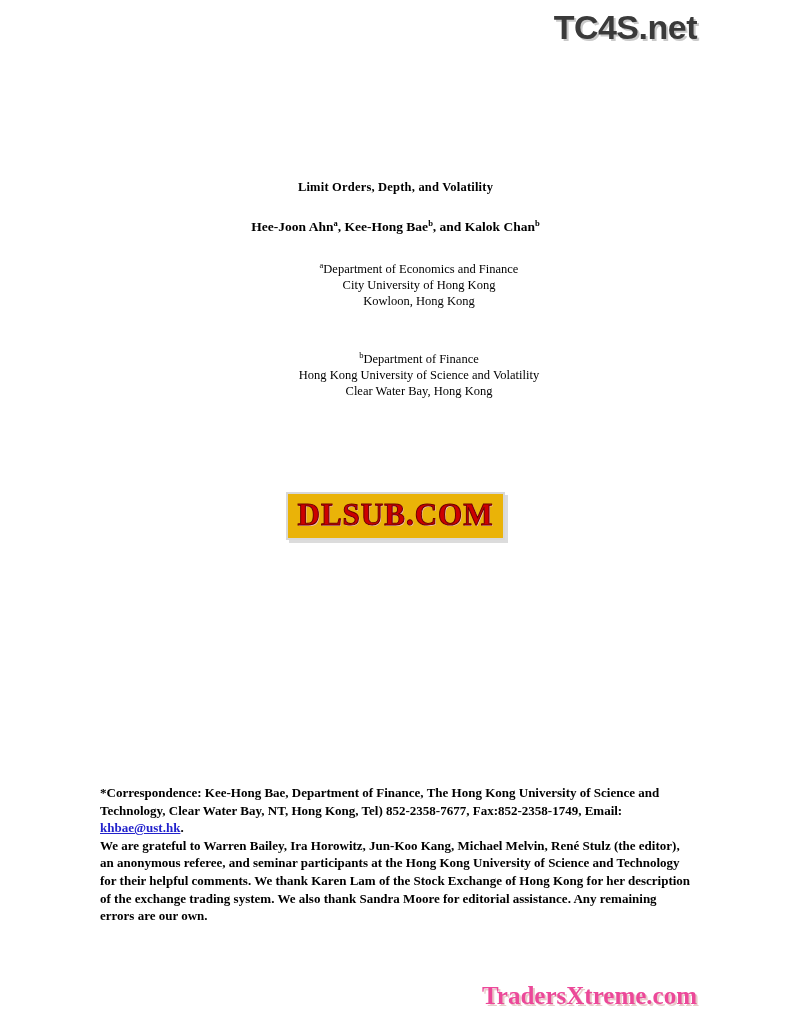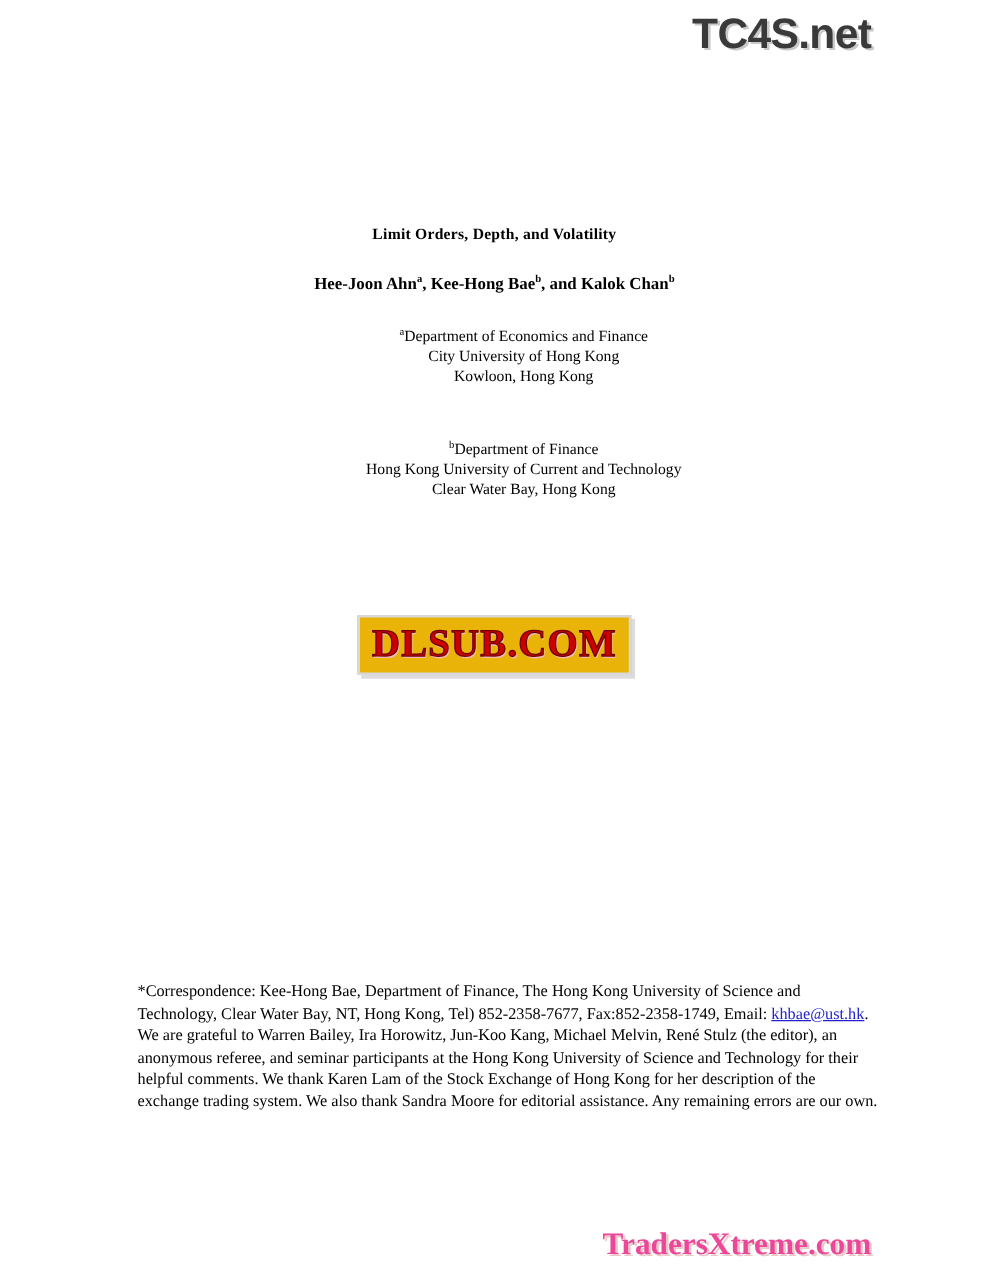--- a/index.html
+++ b/index.html
@@ -97,25 +97,26 @@
     color: #cc0000;
     -webkit-text-stroke: 1px #6b0000;
     text-shadow: 1px 1px 0 #f2b9b9;
     box-shadow: 3px 3px 0 #dcdcdc;
   }
 
   
   .footnote {
     position: absolute;
     top: 784px;
-    left: 110px;
+    left: 100px;
     width: 592px;
     font-size: 13px;
     line-height: 17.6px;
     text-align: left;
+    font-weight: bold;
   }
   .footnote a {
     color: #2222cc;
     text-decoration: underline;
   }
 
   
   .traders {
     position: absolute;
     bottom: 14px;
@@ -142,21 +143,21 @@
     <div class="affil-block">
       <div><span class="sup">a</span><span>Department of Economics and Finance</span></div>
       <div>City University of Hong Kong</div>
       <div>Kowloon, Hong Kong</div>
     </div>
 
     <div class="affil-gap"></div>
 
     <div class="affil-block">
       <div><span class="sup">b</span><span>Department of Finance</span></div>
-      <div>Hong Kong University of Current and Technology</div>
+      <div>Hong Kong University of Science and Volatility</div>
       <div>Clear Water Bay, Hong Kong</div>
     </div>
 
   </div>
 
   <div class="dlsub">
     <span class="dlsub-inner">DLSUB.COM</span>
   </div>
 
   <div class="footnote">

